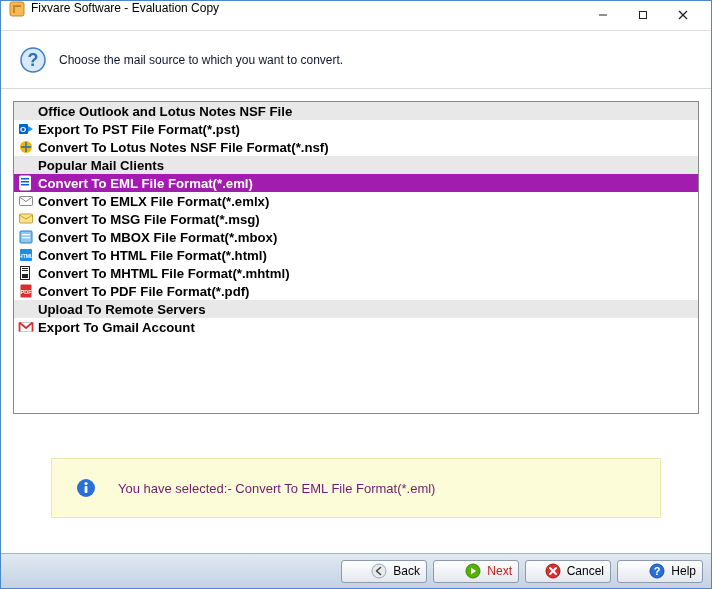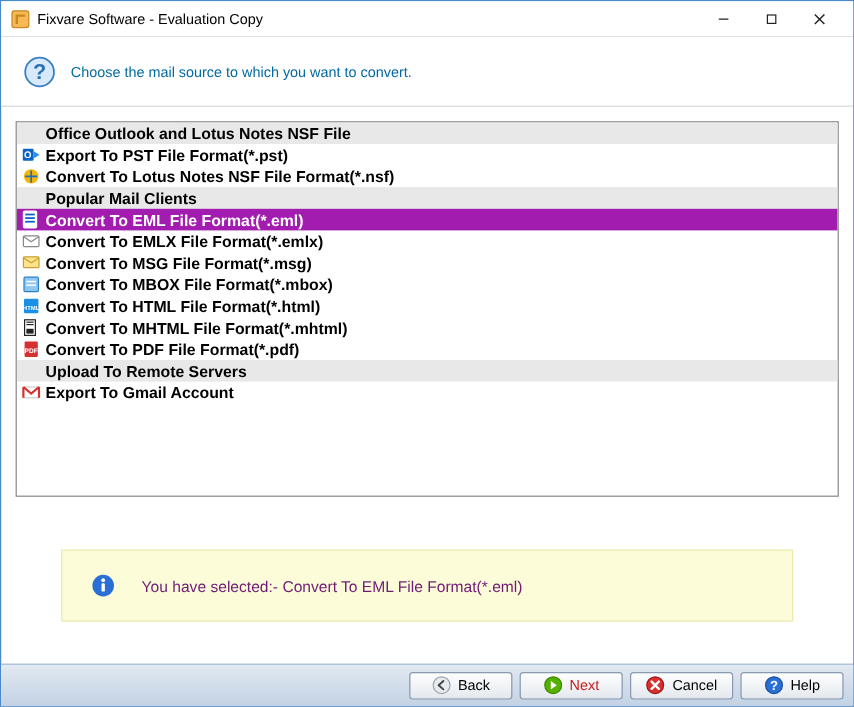--- a/index.html
+++ b/index.html
@@ -1,40 +1,40 @@
 <!DOCTYPE html>
 <html><head>
 <meta charset="utf-8">
 <style>
   * { box-sizing: border-box; margin: 0; padding: 0; font-family: "Segoe UI", Tahoma, sans-serif; }
   body { background: #fff; width: 712px; height: 589px; overflow: hidden; border: 1px solid #4a88c7; }
-  .titlebar { height: 30px; background: #fff; display: flex; align-items: center; padding: 0 8px; border-bottom: 1px solid #e0e0e0; }
+  .titlebar { height: 30px; background: #fff; display: flex; align-items: flex-start; padding: 0 8px; border-bottom: 1px solid #e0e0e0; }
   .titlebar .app-icon { width: 16px; height: 16px; margin-right: 6px; }
   .titlebar .title { font-size: 12px; color: #000; flex: 1; }
   .titlebar .win-btn { width: 40px; height: 28px; display: flex; align-items: center; justify-content: center; cursor: pointer; }
   .titlebar .win-btn svg { width: 10px; height: 10px; }
 
   .header { height: 58px; display: flex; align-items: center; padding: 0 18px; background: #fff; border-bottom: 1px solid #d8d8d8; }
   .header .help-icon { width: 28px; height: 28px; margin-right: 12px; }
-  .header .prompt { font-size: 12px; color: #0369a1; }
+  .header .prompt { font-size: 12px; color: #0f172a; }
 
   .list-wrap { padding: 12px 12px 8px 12px; }
   .list { border: 1px solid #888; height: 313px; overflow-y: scroll; background: #fff; position: relative; }
   .row { display: flex; align-items: center; height: 18px; font-size: 13.2px; font-weight: 700; padding-left: 4px; cursor: pointer; white-space: nowrap; }
   .row .row-icon { width: 16px; height: 16px; margin-right: 4px; flex-shrink: 0; display:flex; align-items:center; justify-content:center;}
   .row.header-row { background: #e8e8e8; cursor: default; padding-left: 24px;}
   .row.selected { background: #a21caf; color: #fff; }
 
   .status-wrap { padding: 36px 50px 40px 50px; }
   .status { background: #fcfcd8; border: 1px solid #eaeab0; height: 60px; display: flex; align-items: center; padding: 0 24px; }
   .status .info-icon { width: 20px; height: 20px; margin-right: 22px; }
   .status .status-text { font-size: 13px; color: #701a75; }
 
   .footer { height: 35px; background: linear-gradient(#e2e9f1,#c3d2e4); border-top: 1px solid #9fb5cf; display: flex; align-items: center; justify-content: flex-end; padding: 0 8px; gap: 6px; position:absolute; bottom:1px; left:1px; right:1px;}
-  .btn { height: 23px; min-width: 86px; background: linear-gradient(#fefefe,#e4e8ee); border: 1px solid #8a9bb1; border-radius: 3px; display: flex; align-items: center; justify-content: center; font-size: 12px; cursor: pointer; padding: 0 6px; gap: 6px; }
+  .btn { height: 23px; min-width: 86px; background: linear-gradient(#fefefe,#e4e8ee); border: 1px solid #8a9bb1; border-radius: 3px; display: flex; align-items: center; justify-content: flex-end; font-size: 12px; cursor: pointer; padding: 0 6px; gap: 6px; }
   .btn .btn-ico { width: 16px; height: 16px; display:flex; align-items:center; justify-content:center; }
   .btn.next .lbl { color: #c42020; font-weight: 400; }
 
   
   .list::-webkit-scrollbar { width: 17px; }
   .list::-webkit-scrollbar-track { background: #f0f0f0; }
   .list::-webkit-scrollbar-thumb { background: #c2c2c2; border: 1px solid #a8a8a8; }
   .list::-webkit-scrollbar-button { background: #f0f0f0; height:17px; border:1px solid #c8c8c8;}
 </style>
 </head>

